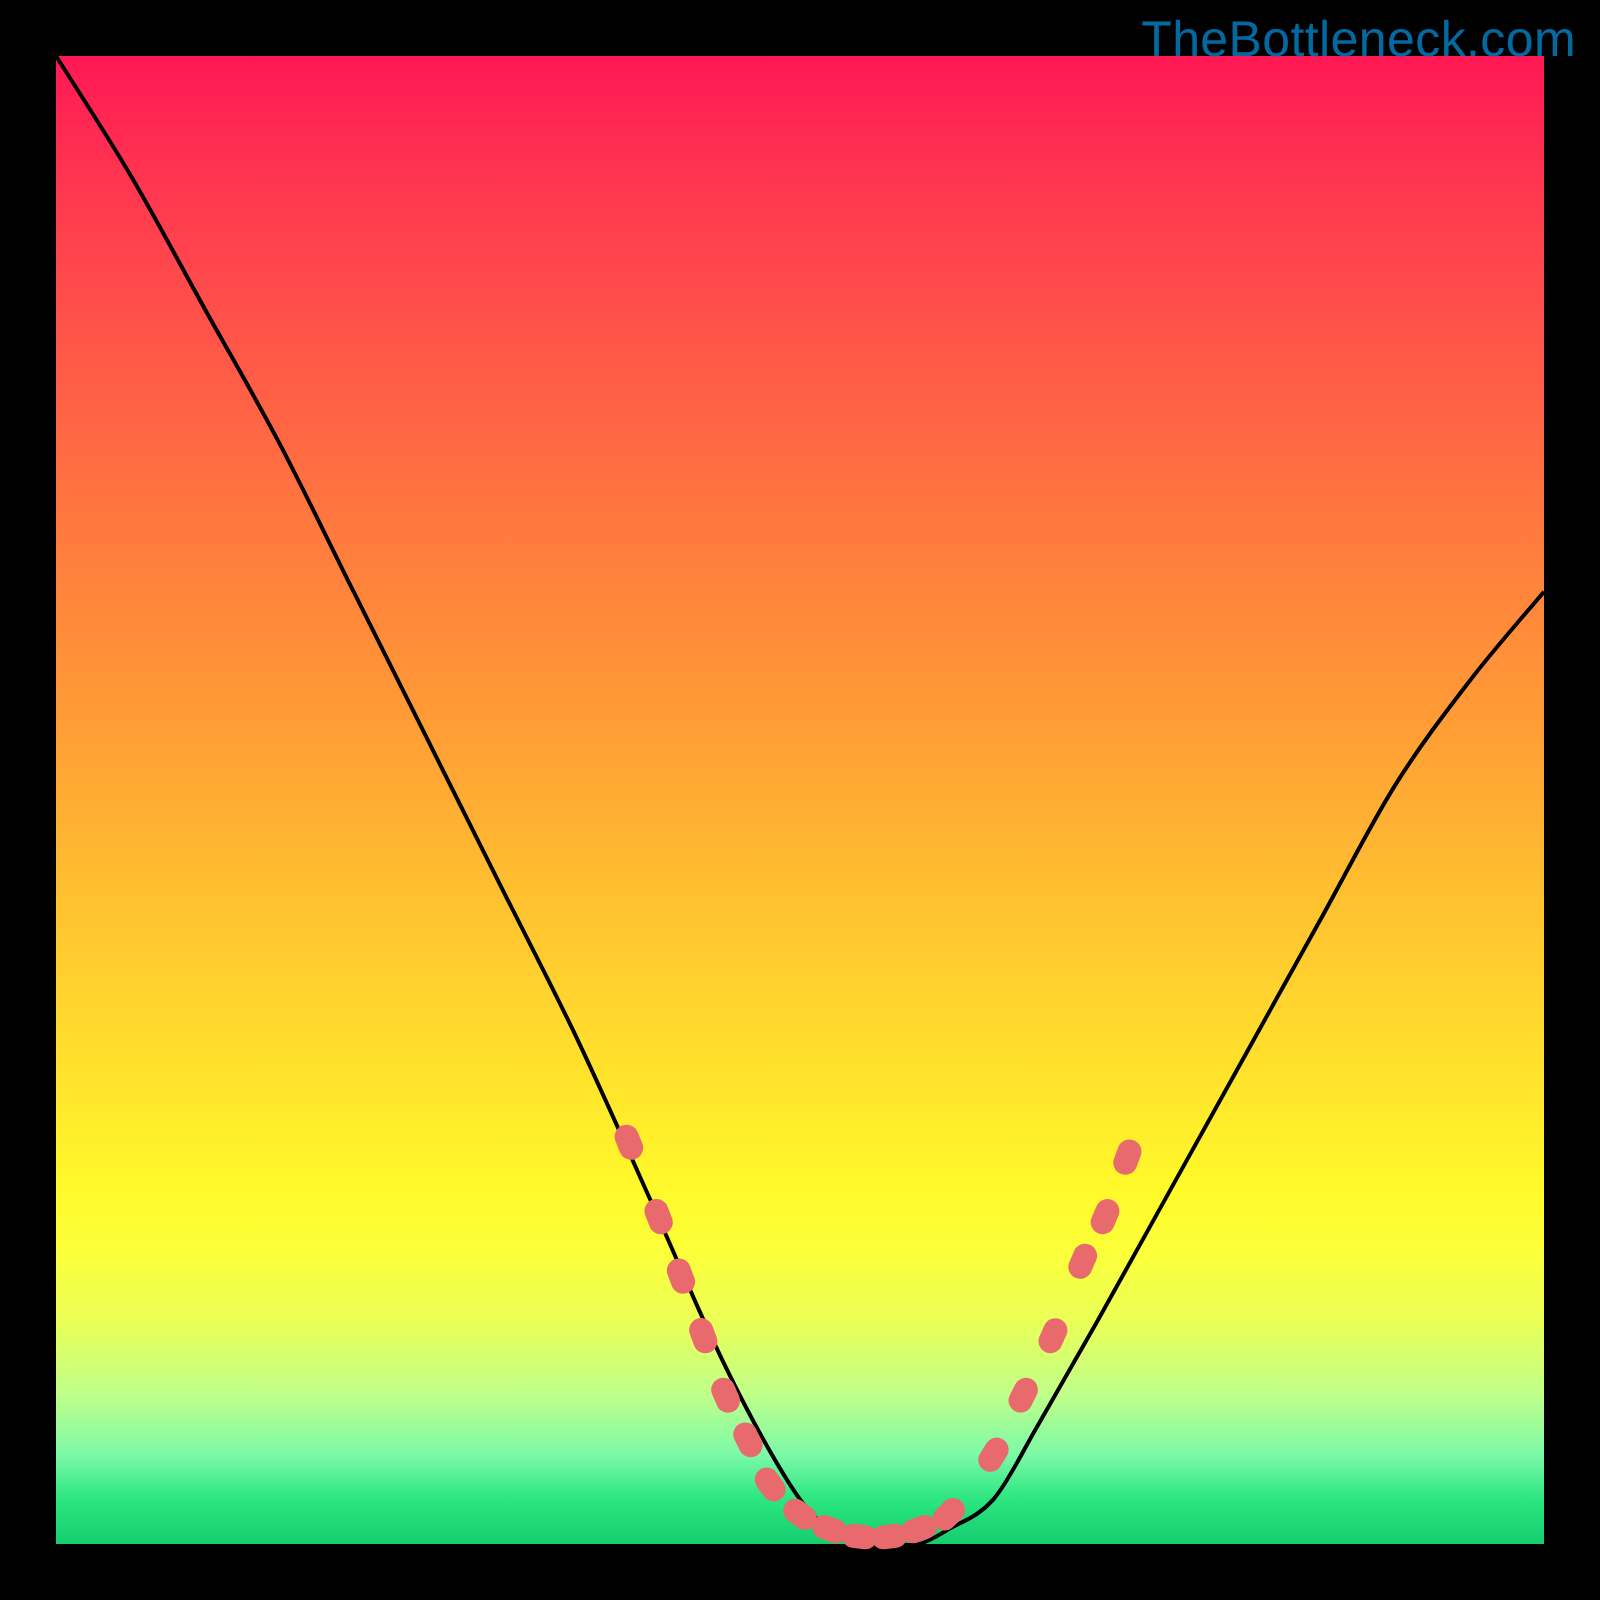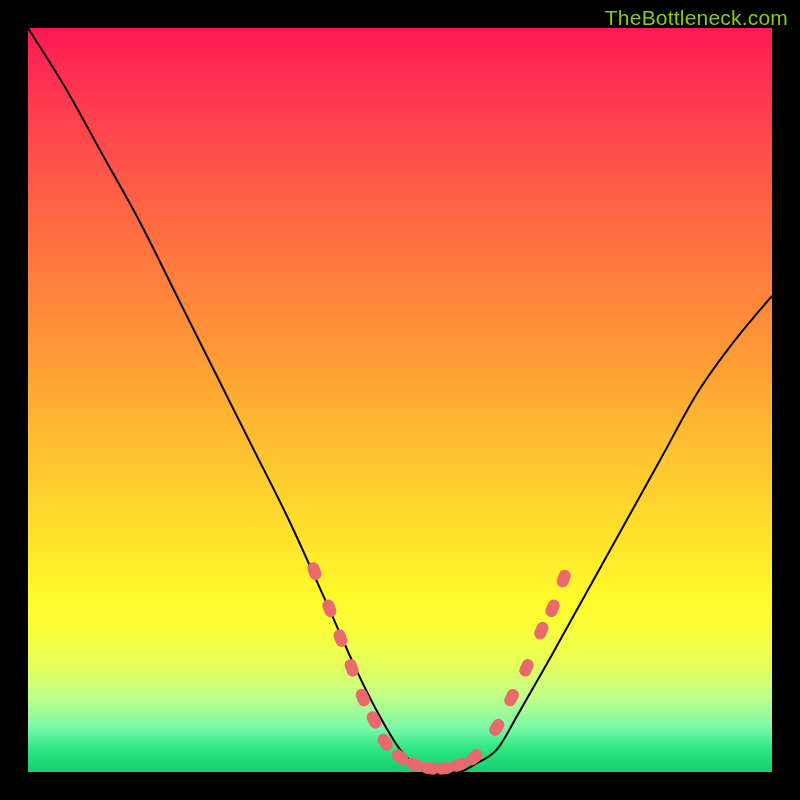--- a/index.html
+++ b/index.html
@@ -32,22 +32,22 @@
       #bfff8a 90%,
       #7cf9a7 94%,
       #2be680 97%,
       #16cd6e 100%
     );
   }
   .watermark {
     position: absolute;
     top: 6px;
     right: 12px;
-    color: #84cc16;
-    font-size: 21px;
+    color: #0369a1;
+    font-size: 25px;
     letter-spacing: 0.2px;
     font-weight: 500;
   }
   svg.plot {
     position: absolute;
     left: 0;
     top: 0;
     width: 744px;
     height: 744px;
     overflow: visible;

